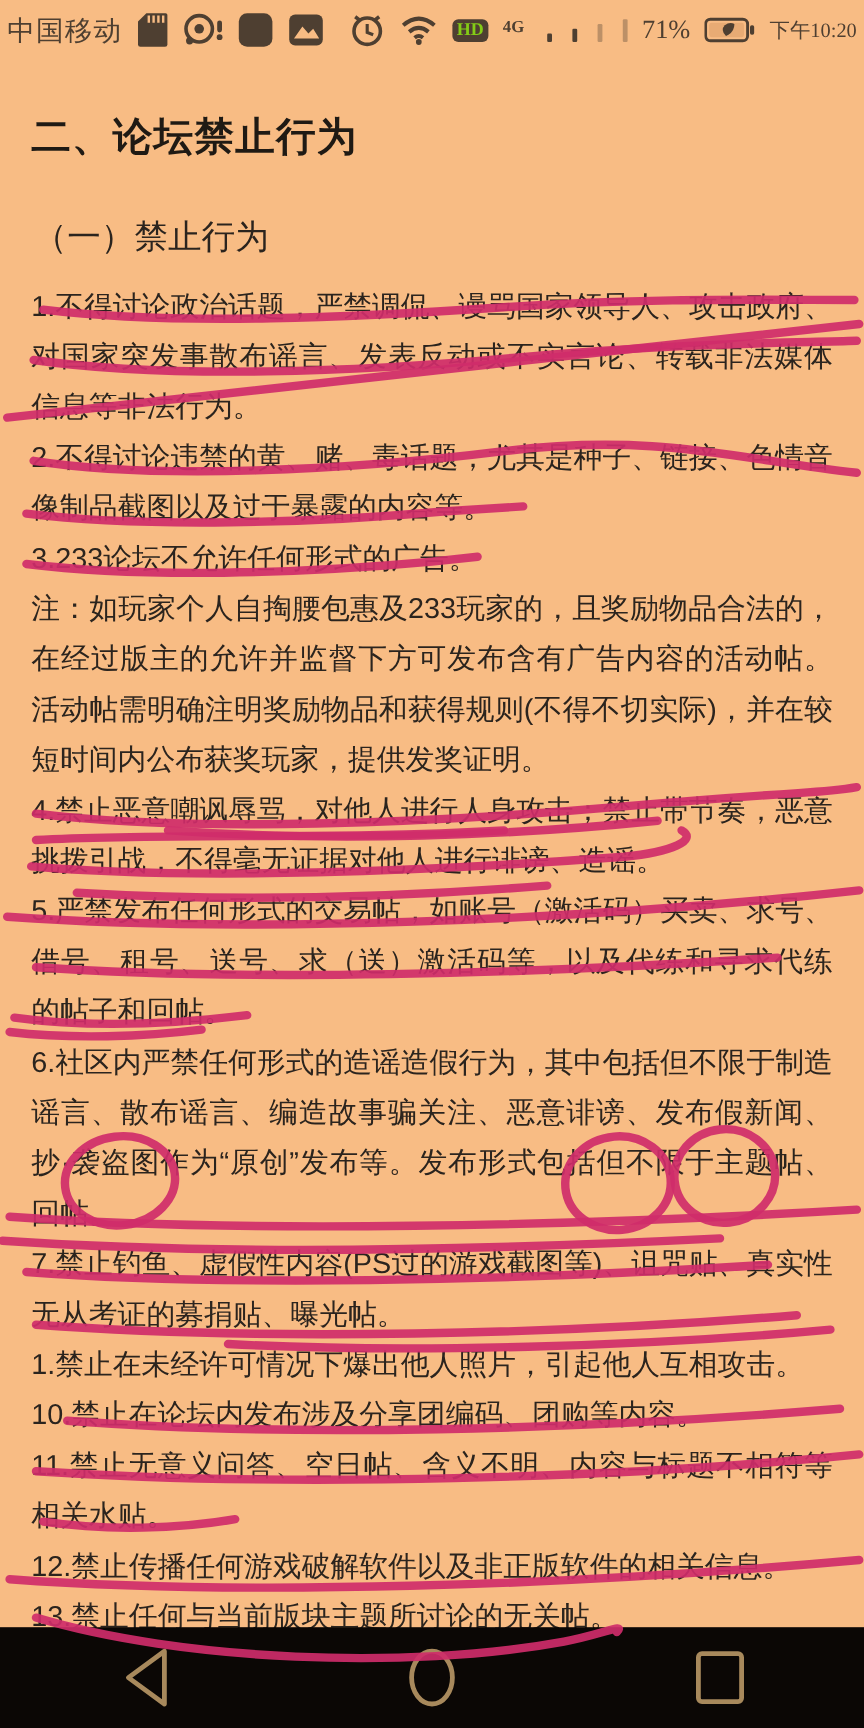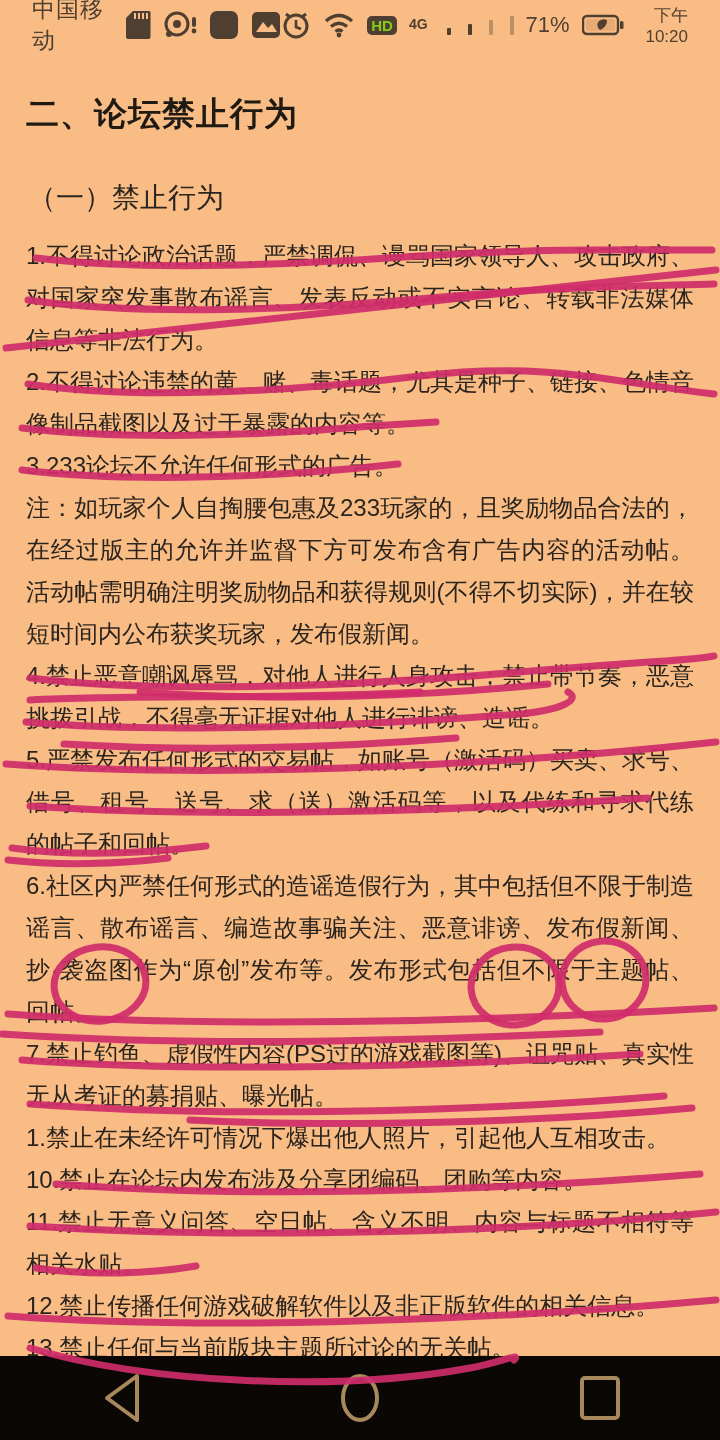--- a/index.html
+++ b/index.html
@@ -8,22 +8,23 @@
     width:720px;height:1440px;
     background:#f8bc84;
     overflow:hidden;
     font-family:"Liberation Sans", sans-serif;
     color:#2b241e;
   }
   
   .status-bar{
     position:absolute;top:0;left:0;right:0;height:50px;
     display:flex;align-items:center;justify-content:space-between;
-    padding:0 32px;box-sizing:border-box;
+    padding:0 6px;box-sizing:border-box;
     color:#4e3f31;
+    font-family:Liberation Serif, serif;
   }
   .sb-group{display:flex;align-items:center;gap:12px;}
   .sb-carrier{font-size:23px;letter-spacing:1px;}
   .sb-ico{display:inline-flex;align-items:center;}
   .sb-text{font-size:22px;}
   .hd-badge{
     background:#4e3f31;color:#84cc16;font-weight:bold;font-size:15px;
     border-radius:5px;padding:2px 4px;line-height:1;
   }
   .sig-wrap{display:flex;align-items:flex-end;gap:17px;}
@@ -136,21 +137,21 @@
     </div>
   </div>
 
   <div class="doc">
     <div class="doc-heading">二、论坛禁止行为</div>
     <div class="doc-subheading">（一）禁止行为</div>
     <div class="doc-body">
         <p>1.不得讨论政治话题，严禁调侃、谩骂国家领导人、攻击政府、对国家突发事散布谣言、发表反动或不实言论、转载非法媒体信息等非法行为。</p>
         <p>2.不得讨论违禁的黄、赌、毒话题，尤其是种子、链接、色情音像制品截图以及过于暴露的内容等。</p>
         <p>3.233论坛不允许任何形式的广告。</p>
-        <p>注：如玩家个人自掏腰包惠及233玩家的，且奖励物品合法的，在经过版主的允许并监督下方可发布含有广告内容的活动帖。活动帖需明确注明奖励物品和获得规则(不得不切实际)，并在较短时间内公布获奖玩家，发布假新闻。</p>
+        <p>注：如玩家个人自掏腰包惠及233玩家的，且奖励物品合法的，在经过版主的允许并监督下方可发布含有广告内容的活动帖。活动帖需明确注明奖励物品和获得规则(不得不切实际)，并在较短时间内公布获奖玩家，提供发奖证明。</p>
         <p>4.禁止恶意嘲讽辱骂，对他人进行人身攻击；禁止带节奏，恶意挑拨引战，不得毫无证据对他人进行诽谤、造谣。</p>
         <p>5.严禁发布任何形式的交易帖，如账号（激活码）买卖、求号、借号、租号、送号、求（送）激活码等，以及代练和寻求代练的帖子和回帖。</p>
         <p>6.社区内严禁任何形式的造谣造假行为，其中包括但不限于制造谣言、散布谣言、编造故事骗关注、恶意诽谤、发布假新闻、抄·袭盗图作为“原创”发布等。发布形式包括但不限于主题帖、回帖。</p>
         <p>7.禁止钓鱼、虚假性内容(PS过的游戏截图等)、诅咒贴、真实性无从考证的募捐贴、曝光帖。</p>
         <p>1.禁止在未经许可情况下爆出他人照片，引起他人互相攻击。</p>
         <p>10.禁止在论坛内发布涉及分享团编码、团购等内容。</p>
         <p>11.禁止无意义问答、空日帖、含义不明、内容与标题不相符等相关水贴。</p>
         <p>12.禁止传播任何游戏破解软件以及非正版软件的相关信息。</p>
         <p>13.禁止任何与当前版块主题所讨论的无关帖。</p>
       </div>

